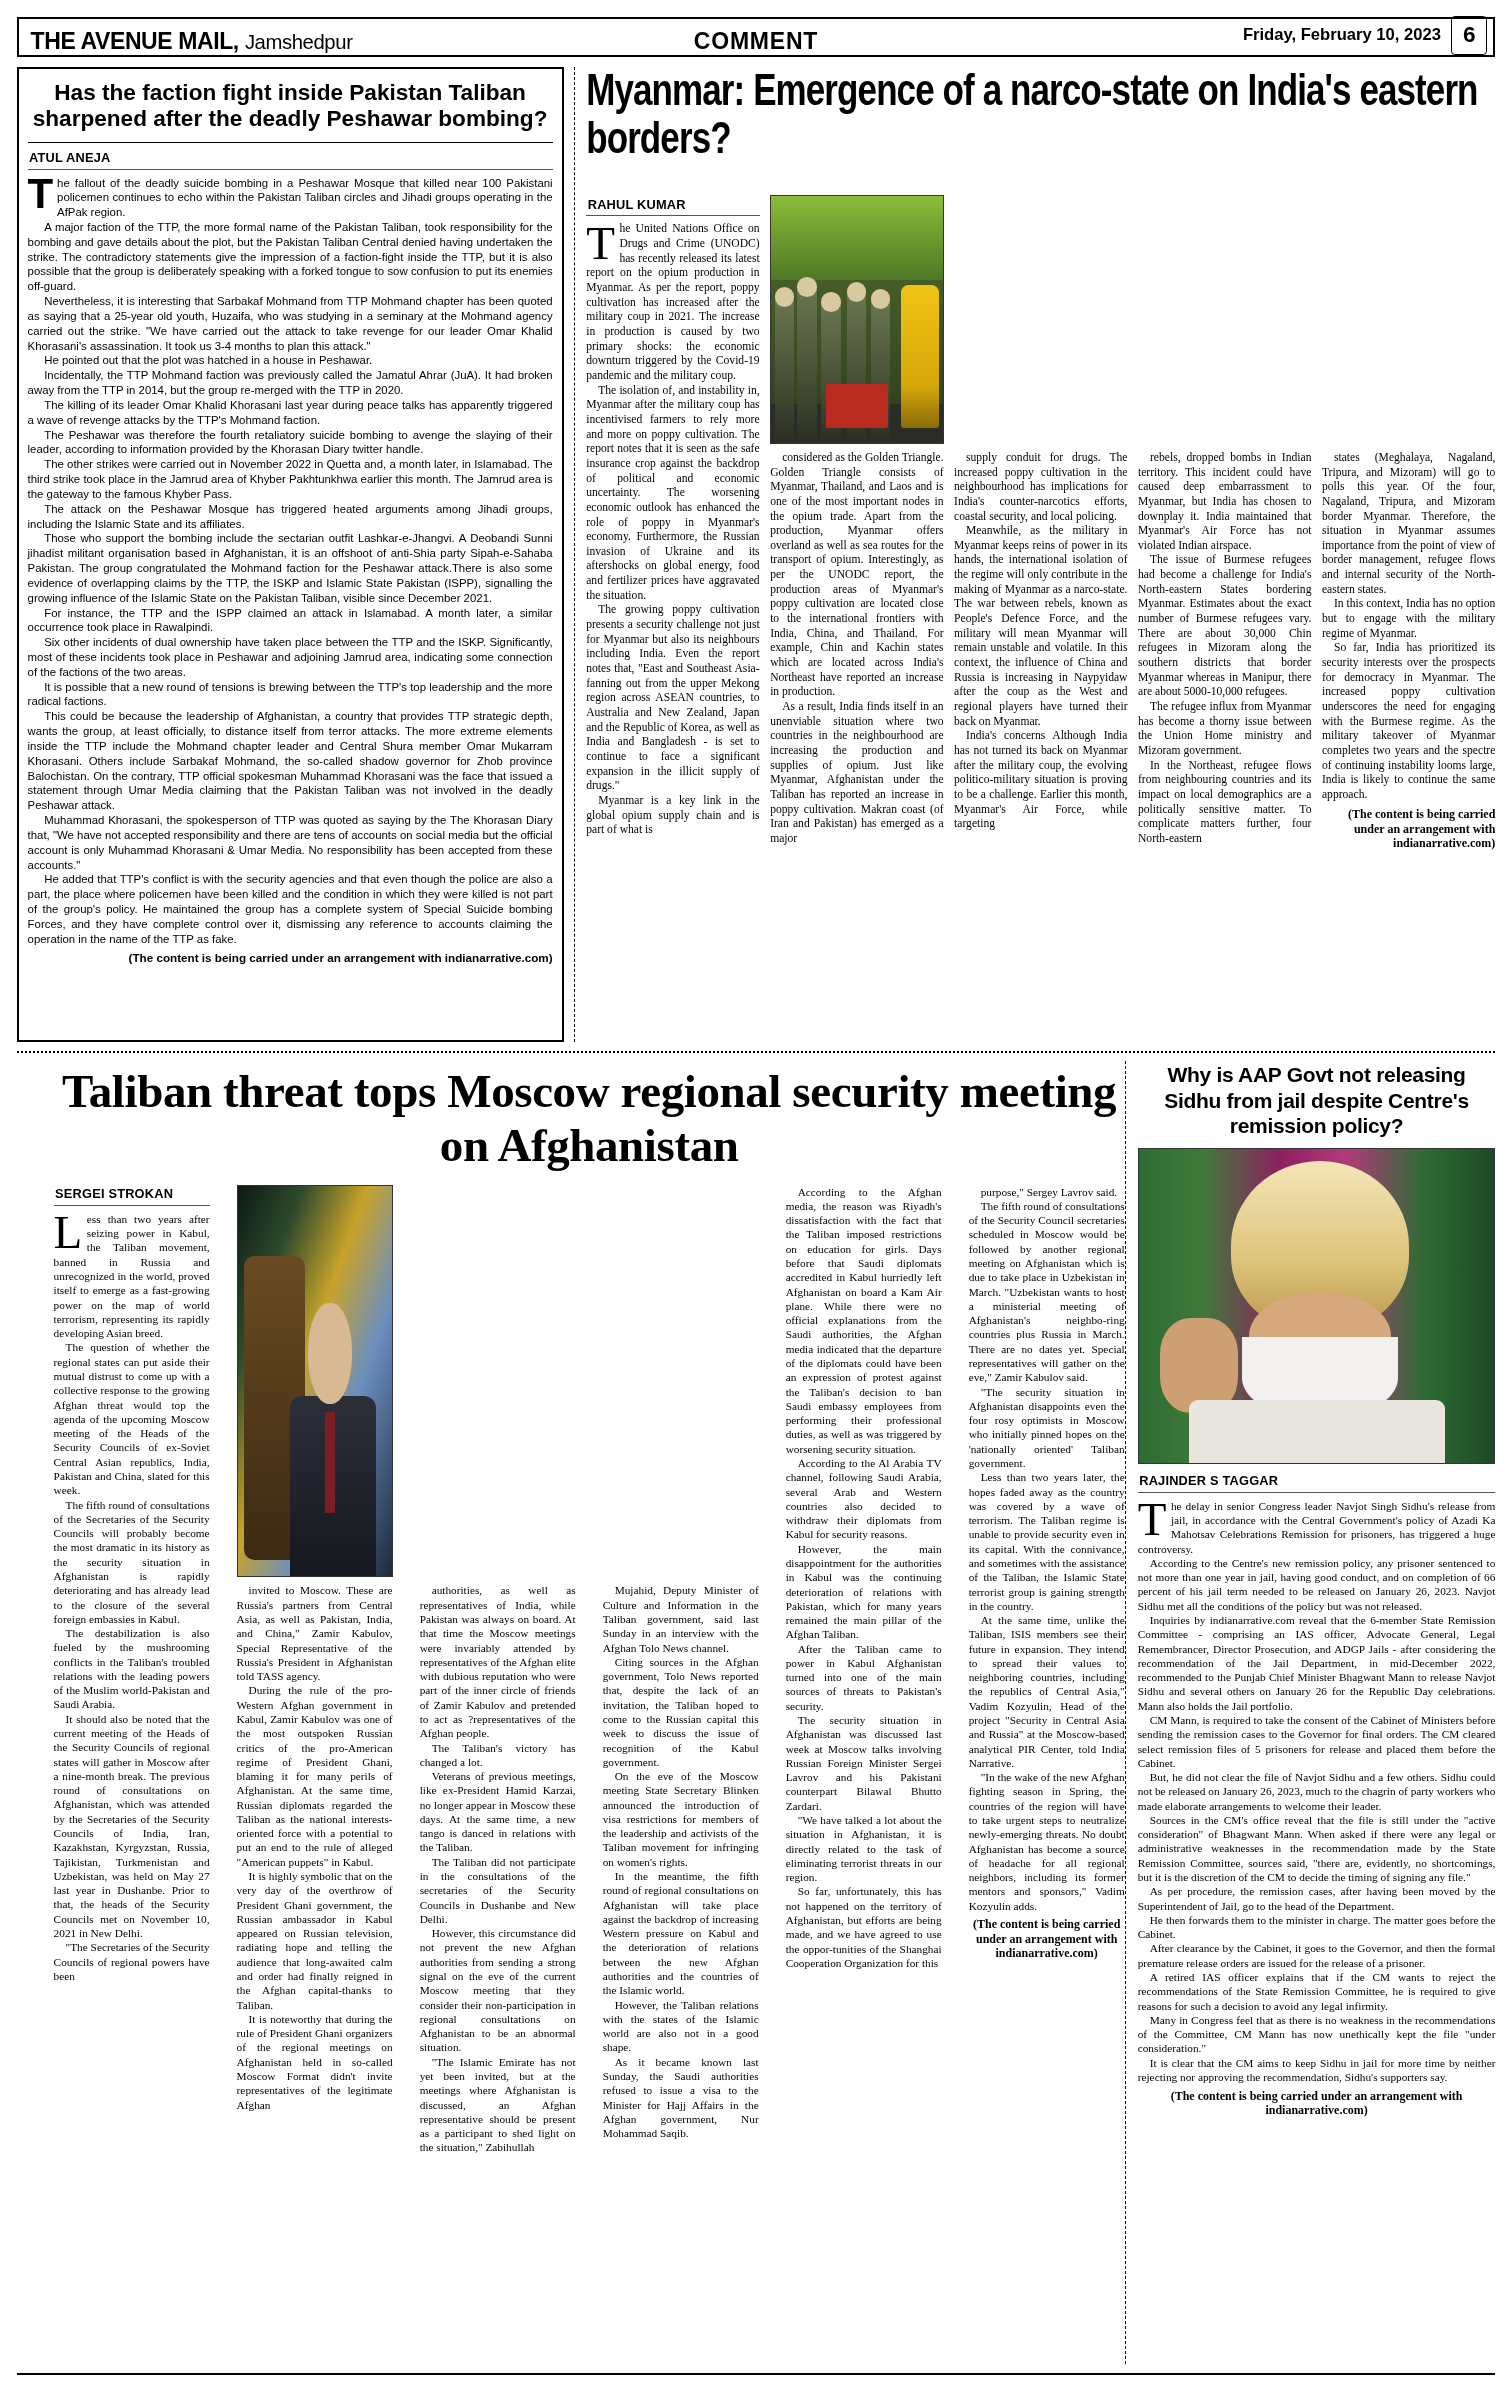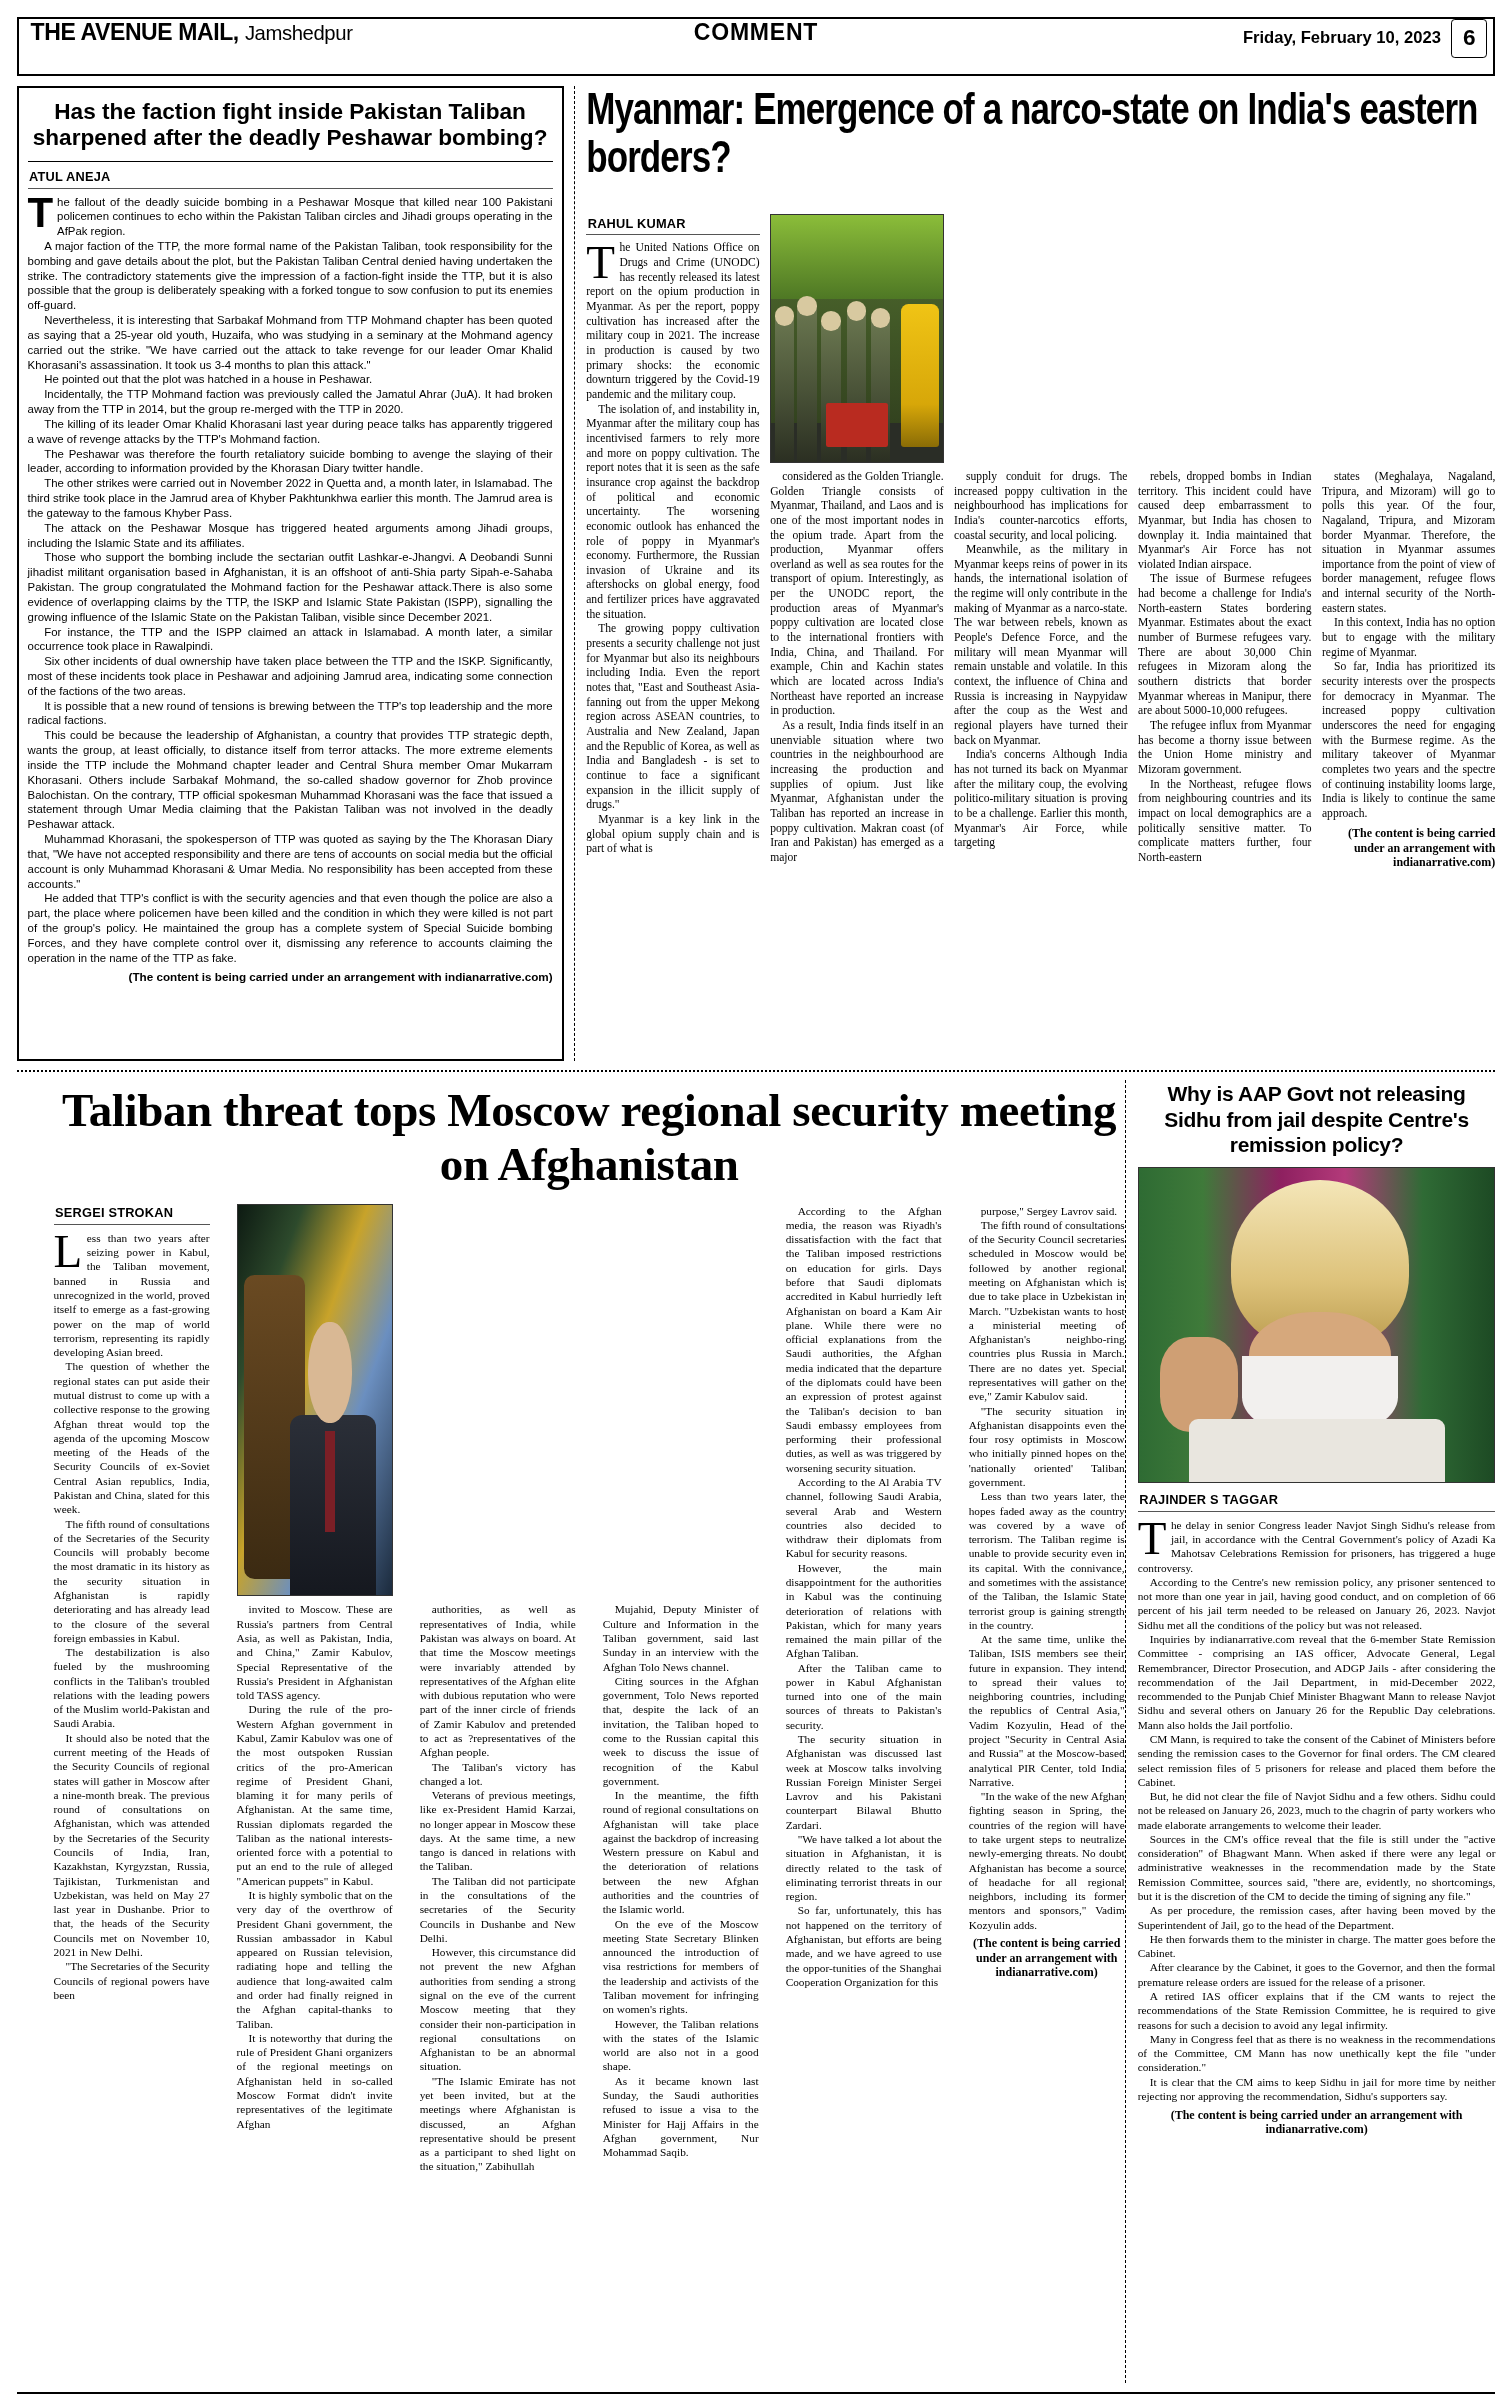--- a/index.html
+++ b/index.html
@@ -9,22 +9,22 @@
     font-family:"Liberation Serif", serif;
     color:#000;
     position:relative;
     overflow:hidden;
   }
   .page { width:1512px; height:2401px; padding:16.6px 16.6px 0 16.6px; position:relative; }
 
   
   .masthead {
     border:2.3px solid #000;
-    height:59px;
-    display:flex; align-items:flex-start;
+    height:40px;
+    display:flex; align-items:flex-end;
     position:relative;
     margin-bottom:10.5px;
   }
   .mast-left {
     font-family:"Liberation Sans", sans-serif;
     font-weight:bold; font-size:23px; letter-spacing:-0.4px;
     padding-left:12px; white-space:nowrap;
   }
   .mast-left .city { font-weight:normal; font-size:20.3px; }
   .mast-center {
@@ -397,22 +397,22 @@
             <p>However, this circumstance did not prevent the new Afghan authorities from sending a strong signal on the eve of the current Moscow meeting that they consider their non-participation in regional consultations on Afghanistan to be an abnormal situation.</p>
             <p>"The Islamic Emirate has not yet been invited, but at the meetings where Afghanistan is discussed, an Afghan representative should be present as a participant to shed light on the situation," Zabihullah</p>
           </div>
         </div>
 
         <div class="tal-col">
           <div class="photo-portrait" style="visibility:hidden"></div>
           <div class="serif-body serif-body-sm">
             <p>Mujahid, Deputy Minister of Culture and Information in the Taliban government, said last Sunday in an interview with the Afghan Tolo News channel.</p>
             <p>Citing sources in the Afghan government, Tolo News reported that, despite the lack of an invitation, the Taliban hoped to come to the Russian capital this week to discuss the issue of recognition of the Kabul government.</p>
+            <p>On the eve of the Moscow meeting State Secretary Blinken announced the introduction of visa restrictions for members of the leadership and activists of the Taliban movement for infringing on women's rights.</p>
             <p>In the meantime, the fifth round of regional consultations on Afghanistan will take place against the backdrop of increasing Western pressure on Kabul and the deterioration of relations between the new Afghan authorities and the countries of the Islamic world.</p>
-            <p>On the eve of the Moscow meeting State Secretary Blinken announced the introduction of visa restrictions for members of the leadership and activists of the Taliban movement for infringing on women's rights.</p>
             <p>However, the Taliban relations with the states of the Islamic world are also not in a good shape.</p>
             <p>As it became known last Sunday, the Saudi authorities refused to issue a visa to the Minister for Hajj Affairs in the Afghan government, Nur Mohammad Saqib.</p>
           </div>
         </div>
 
         <div class="tal-col">
           <div class="serif-body serif-body-sm">
             <p>According to the Afghan media, the reason was Riyadh's dissatisfaction with the fact that the Taliban imposed restrictions on education for girls. Days before that Saudi diplomats accredited in Kabul hurriedly left Afghanistan on board a Kam Air plane. While there were no official explanations from the Saudi authorities, the Afghan media indicated that the departure of the diplomats could have been an expression of protest against the Taliban's decision to ban Saudi embassy employees from performing their professional duties, as well as was triggered by worsening security situation.</p>
             <p>According to the Al Arabia TV channel, following Saudi Arabia, several Arab and Western countries also decided to withdraw their diplomats from Kabul for security reasons.</p>
             <p>However, the main disappointment for the authorities in Kabul was the continuing deterioration of relations with Pakistan, which for many years remained the main pillar of the Afghan Taliban.</p>

